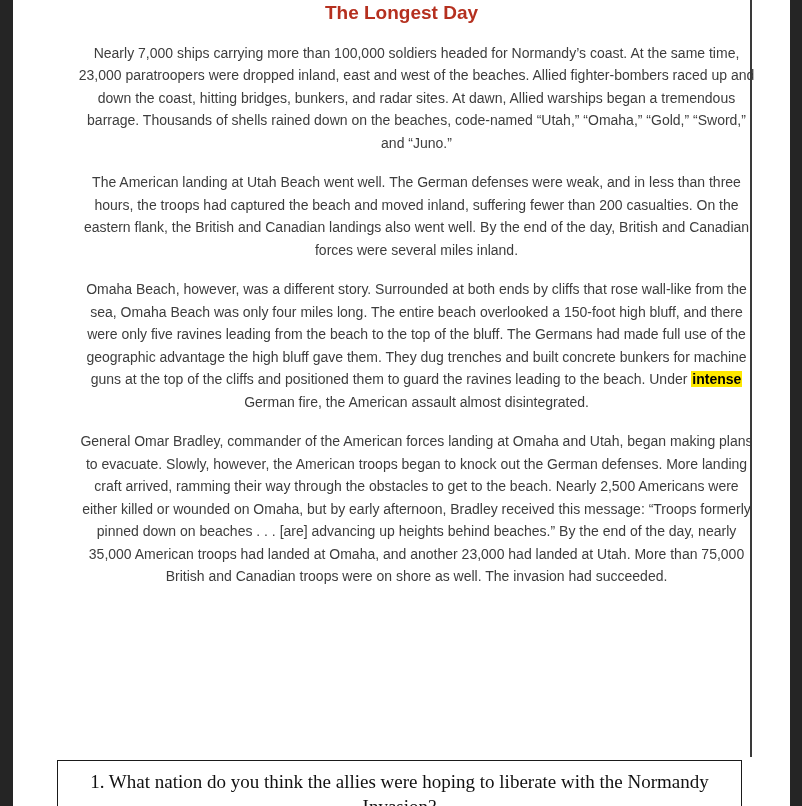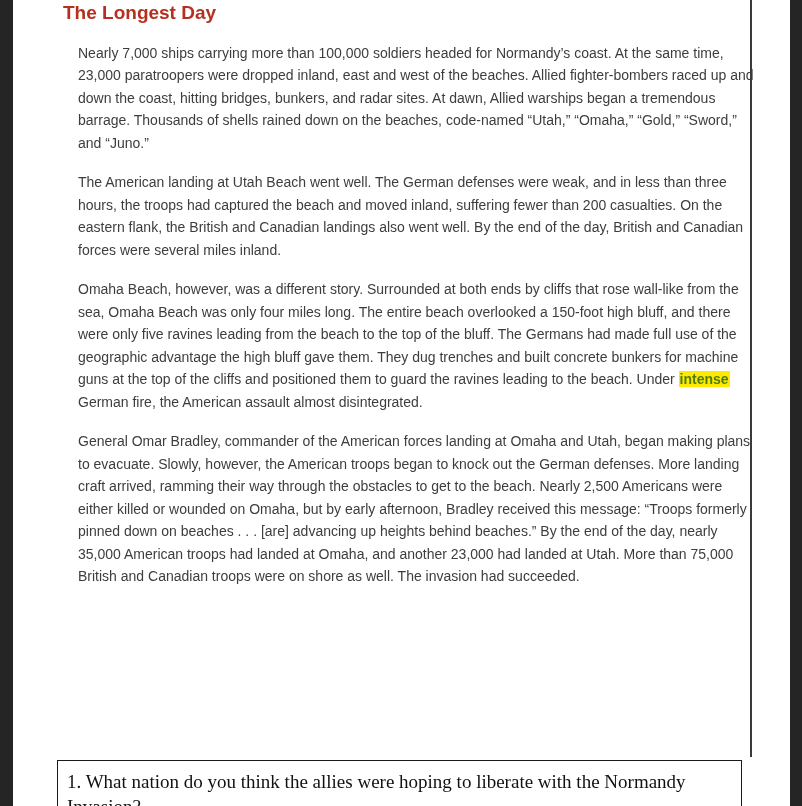--- a/index.html
+++ b/index.html
@@ -16,41 +16,42 @@
     background: #252525;
     overflow: hidden;
   }
   .page {
     position: absolute;
     left: 13px;
     top: 0;
     width: 777px;
     height: 806px;
     background: #ffffff;
+    text-align: center;
   }
   .content {
     padding: 2px 50px 0 50px;
   }
   .doc-title {
     color: var(--heading-color, #b5301f);
     font-size: 19px;
     font-weight: bold;
     line-height: 1.2;
     margin: 0 0 17px 0;
   }
   .doc-paragraph {
     width: 677px;
     font-size: 14px;
     line-height: 22.5px;
     color: #3d3d3d;
     margin: 0 0 17px 15px;
   }
   .hl {
     background: var(--highlight-color, #ffe900);
-    color: #4d7c0f;
+    color: #000000;
     font-weight: bold;
     padding: 0 1px;
   }
   .vertical-divider {
     position: absolute;
     top: 0;
     right: 38px;
     width: 2px;
     height: 757px;
     background: #3a3a3a;

